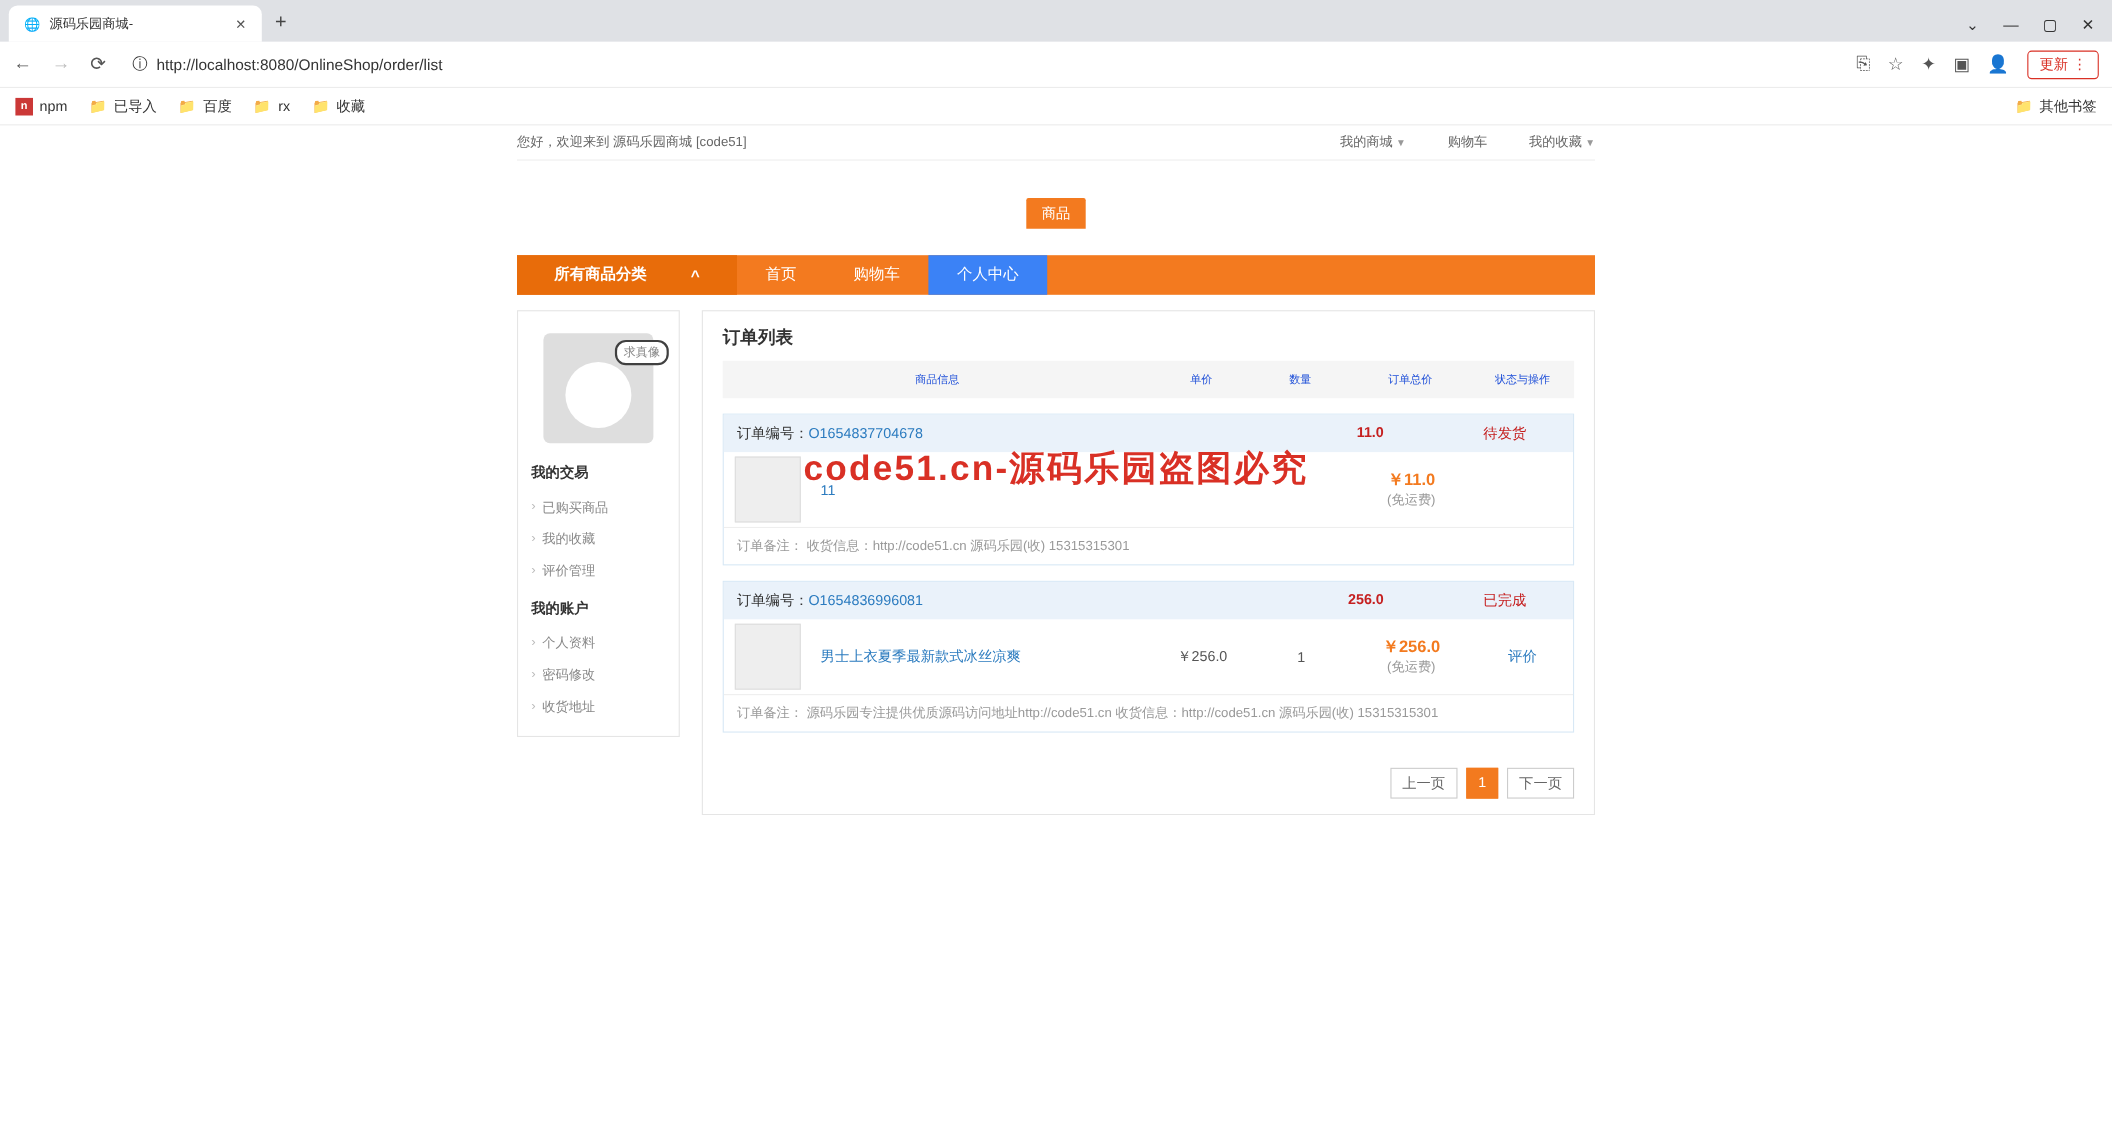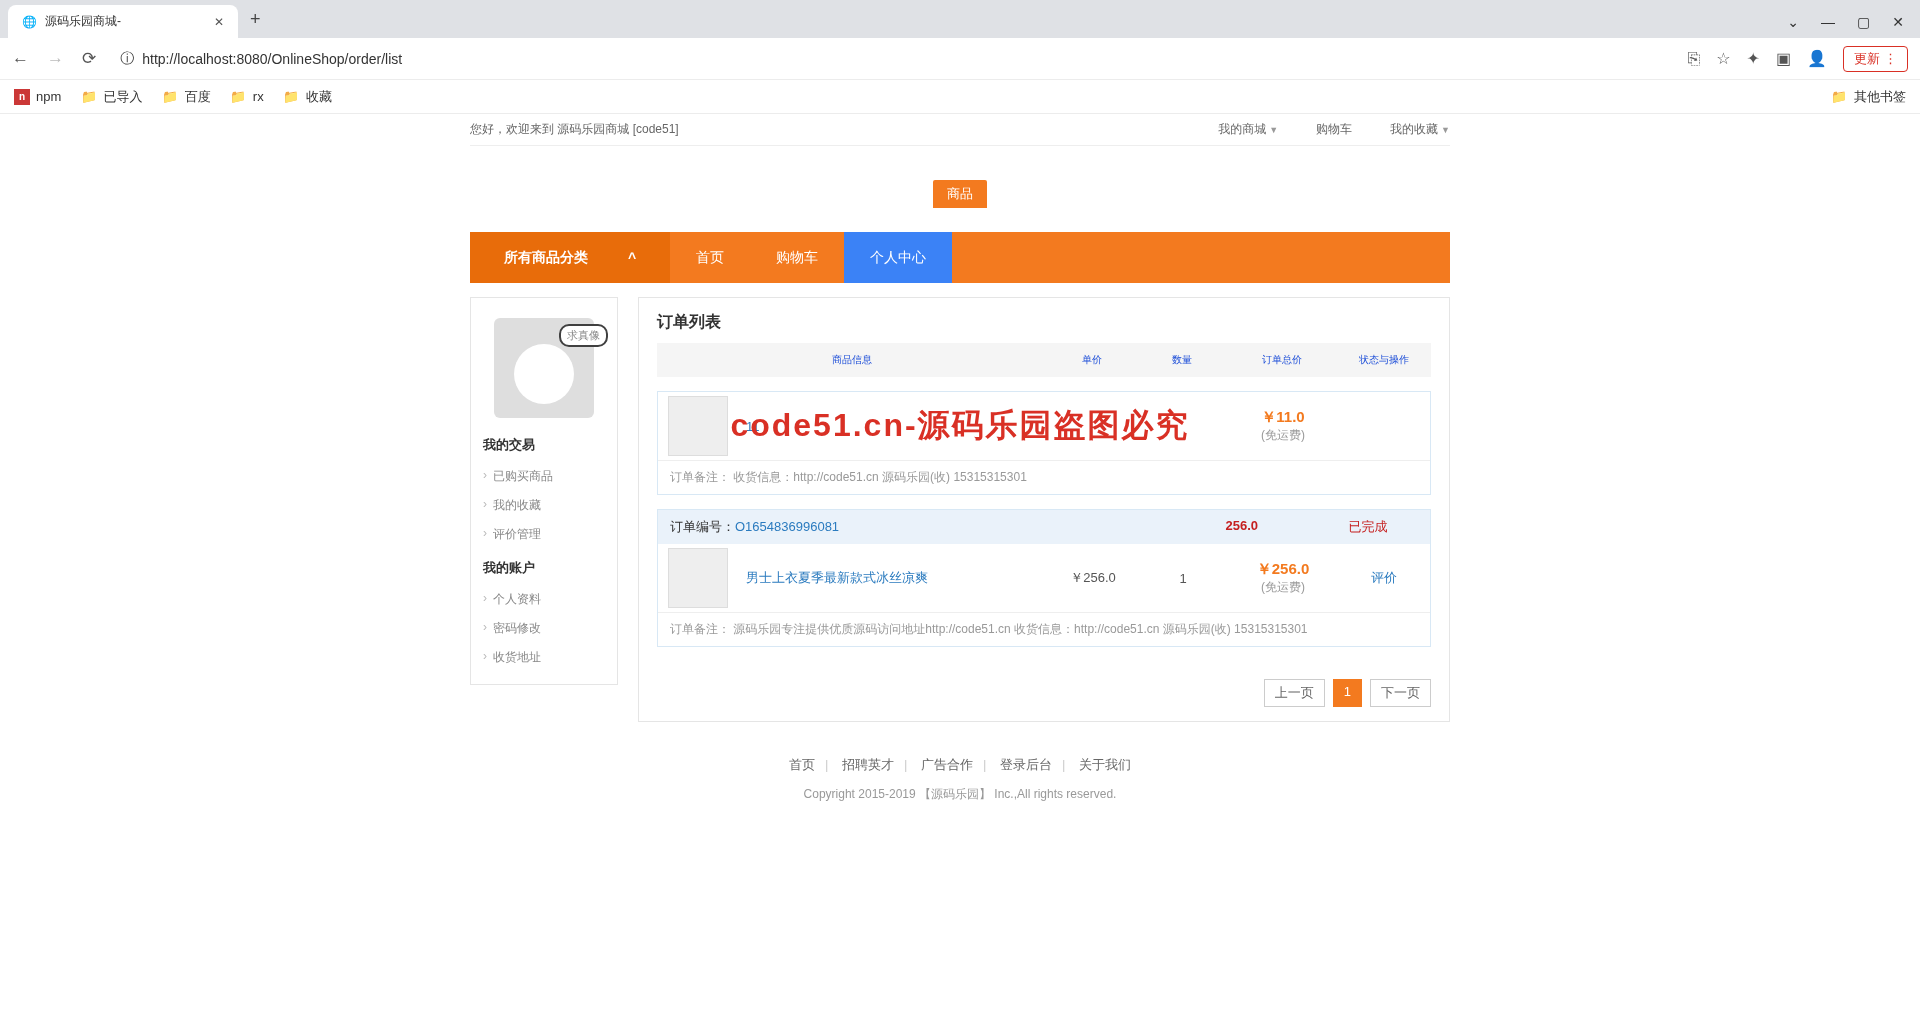--- a/index.html
+++ b/index.html
@@ -24,21 +24,21 @@
 .topbar-l{flex:1}
 .topbar-r{display:flex;gap:38px}
 .topbar-r span{display:flex;align-items:center;gap:3px}
 .caret{font-size:9px;color:#999}
 .search-row{height:56px;display:flex;justify-content:center;align-items:flex-end;margin-top:6px}
 .search-wrap{display:flex;flex-direction:column}
 .search-tab{background:#f37a1f;color:#fff;padding:5px 14px;font-size:13px;width:fit-content;border-radius:2px 2px 0 0}
 .search-box{display:flex;border:2px solid #f37a1f}
 .search-input{width:398px;height:32px;border:none;padding:0 10px;font-size:13px;outline:none}
 .search-btn{background:#f37a1f;color:#fff;border:none;width:82px;font-size:15px;display:flex;align-items:center;justify-content:center;gap:4px;cursor:pointer}
-.main-nav{background:#f37a1f;height:51px;display:flex;margin-top:24px}
+.main-nav{background:#f37a1f;height:36px;display:flex;margin-top:24px}
 .cat-all{background:#e86c0a;color:#fff;width:200px;display:flex;align-items:center;justify-content:center;gap:40px;font-size:14px;font-weight:bold}
 .nav-item{color:#fff;padding:0 26px;display:flex;align-items:center;font-size:14px}
 .nav-item.active{background:#3b82f6}
 .content-row{display:flex;gap:20px;margin-top:14px;align-items:flex-start}
 .sidebar{width:148px;border:1px solid #e5e5e5;padding:12px}
 .avatar{width:100px;height:100px;background:#dedede;margin:8px auto 18px;border-radius:6px;display:flex;align-items:center;justify-content:center;position:relative}
 .avatar-bubble{position:absolute;top:6px;right:-14px;background:#fff;border:2px solid #404040;border-radius:10px;font-size:11px;padding:2px 6px;color:#888}
 .avatar-face{width:60px;height:60px;background:#fff;border-radius:50%;position:relative;margin-top:12px}
 .side-title{font-weight:bold;color:#333;font-size:13px;margin:10px 0 8px}
 .side-link{display:block;padding:6px 0 6px 10px;color:#888;font-size:12px;position:relative}
@@ -198,20 +198,25 @@
       <div class="order-head">
         <div class="oh1">商品信息</div>
         <div class="oh2">单价</div>
         <div class="oh3">数量</div>
         <div class="oh4">订单总价</div>
         <div class="oh5">状态与操作</div>
       </div>
 
       <div id="orders">
           <div class="order-block">
+            <div class="order-top">
+              <span class="ob-num">订单编号：<b>O1654837704678</b></span>
+              <span class="ob-total">11.0</span>
+              <span class="ob-status">待发货</span>
+            </div>
             <div class="order-body">
               <div class="ob-img"></div>
               <div class="ob-name"><a>11</a></div>
               <div class="ob-price"></div>
               <div class="ob-qty"></div>
               <div class="ob-sum">
                 <div class="amt">￥11.0</div>
                 <div class="ship">(免运费)</div>
               </div>
               <div class="ob-act"></div>
@@ -240,25 +245,15 @@
         </div>
 
       <div class="pager">
         <span>上一页</span>
         <span class="cur">1</span>
         <span>下一页</span>
       </div>
     </div>
   </div>
 
-  <div class="footer">
-    <div class="foot-links">
-      <a>首页</a><i>|</i>
-      <a>招聘英才</a><i>|</i>
-      <a>广告合作</a><i>|</i>
-      <a>登录后台</a><i>|</i>
-      <a>关于我们</a>
-    </div>
-    <div class="copy">Copyright 2015-2019 【源码乐园】 Inc.,All rights reserved.</div>
-  </div>
 </div>
 
 <div class="watermark">code51.cn-源码乐园盗图必究</div>
 
 </body></html>

